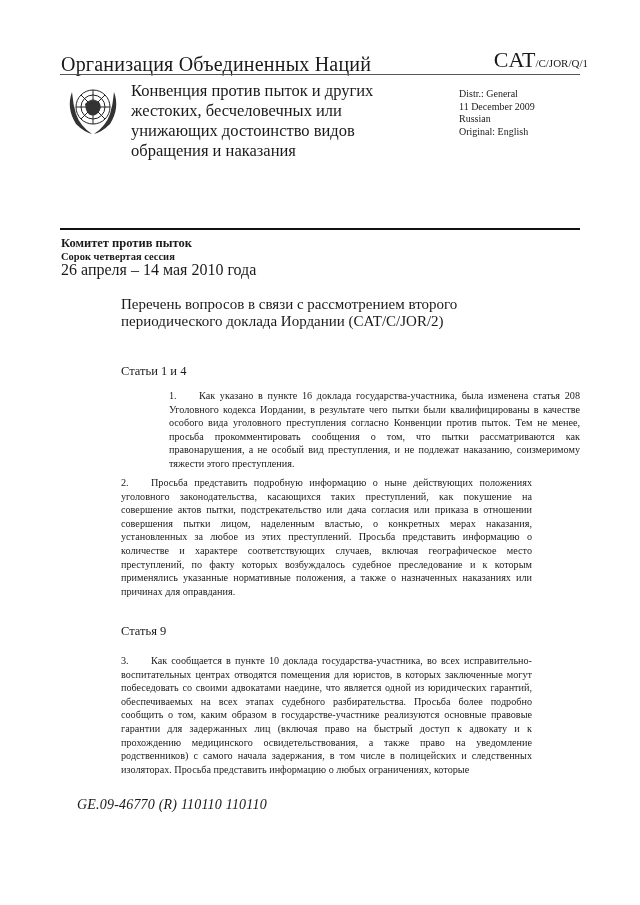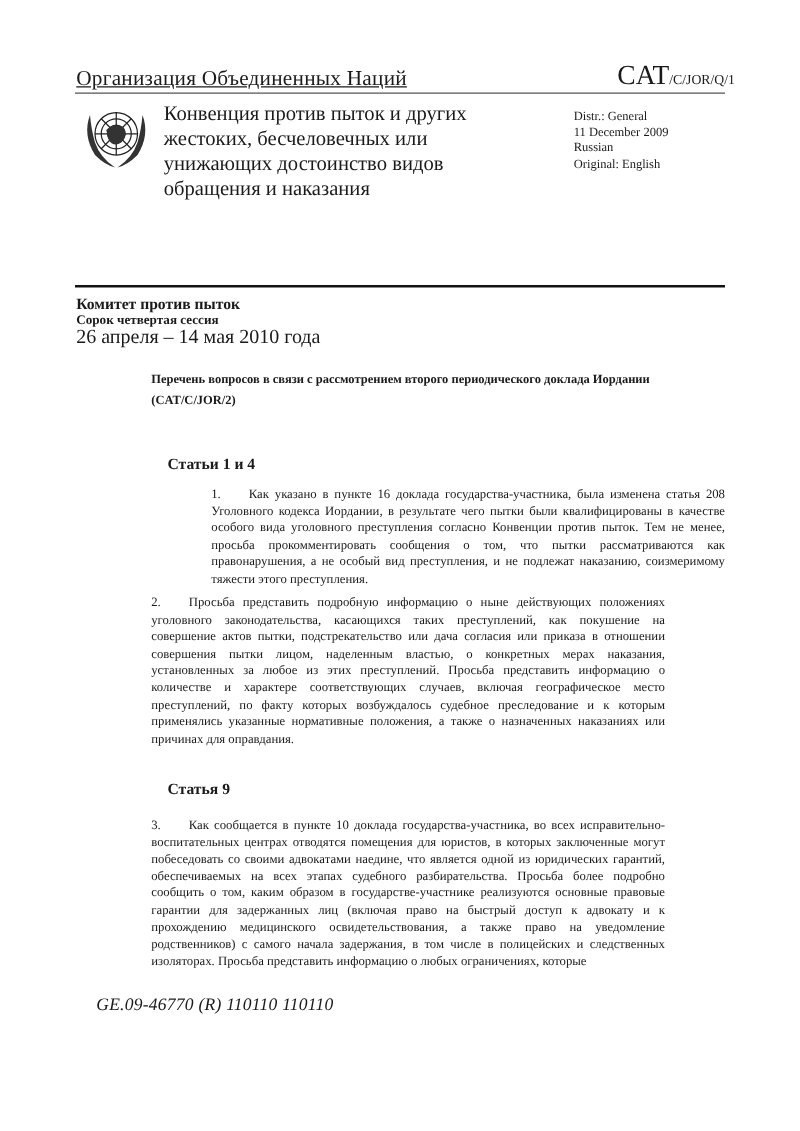--- a/index.html
+++ b/index.html
@@ -5,42 +5,42 @@
     html, body { margin: 0; padding: 0; }
     body {
       width: 640px; height: 905px;
       background: #ffffff;
       position: relative;
       overflow: hidden;
       font-family: "Liberation Serif", "DejaVu Serif", serif;
       color: #1a1a1a;
     }
     .abs { position: absolute; }
-    .org-name { left: 61px; top: 53px; font-size: 17px; letter-spacing: 0.2px; text-decoration: underline; }
+    .org-name { left: 61px; top: 53px; font-size: 20px; letter-spacing: 0.2px; }
     .symbol { right: 52px; top: 47px; font-size: 22px; white-space: nowrap; }
     .symbol .sub { font-size: 11px; }
     .rule-top { left: 60px; top: 74px; width: 520px; height: 1px; background: #555; }
     .emblem { left: 63px; top: 80px; width: 60px; height: 58px; }
     .conv-title {
       left: 131px; top: 81px; width: 300px;
       font-weight: normal; font-size: 16.5px; line-height: 20px;
     }
     .distr {
       left: 439px; top: 88px; font-size: 10px; line-height: 12.5px; margin-left: 20px;
     }
     .rule-thick { left: 60px; top: 228px; width: 520px; height: 2px; background: #111; }
     .committee { left: 61px; top: 237px; line-height: 13px; }
     .committee .c1 { font-weight: bold; font-size: 12.5px; }
     .committee .c2 { font-weight: bold; font-size: 10.5px; }
     .committee .c3 { font-size: 16px; }
     .main-title {
       left: 121px; top: 296px; width: 420px;
-      font-weight: bold; font-size: 10px; line-height: 16.5px;
+      font-weight: normal; font-size: 15px; line-height: 16.5px;
     }
-    .sec-head { left: 134px; font-weight: bold; font-size: 12.5px; }
+    .sec-head { left: 121px; font-weight: normal; font-size: 12.5px; }
     .para {
       left: 121px; width: 411px;
       font-size: 10.2px; line-height: 13.6px;
       text-align: justify;
       hyphens: manual;
     }
     .para .num { display: inline-block; width: 30px; }
     .footer { left: 77px; top: 797px; font-size: 14px; letter-spacing: 0.2px; font-style: italic; }
   </style>
 </head>

